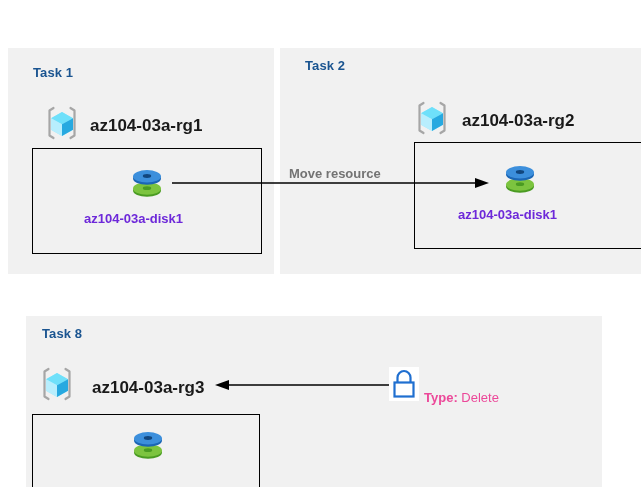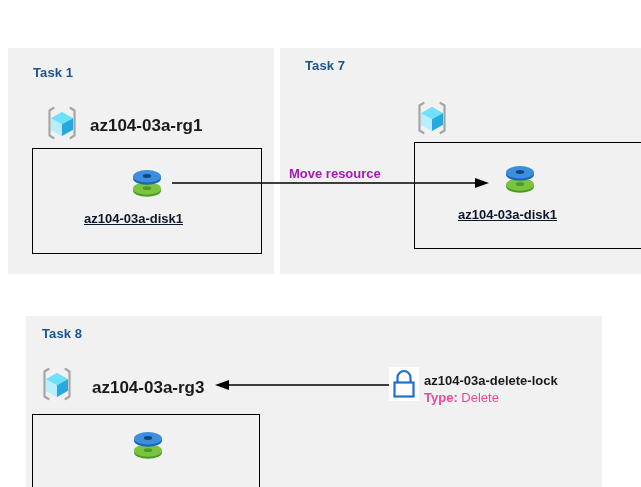--- a/index.html
+++ b/index.html
@@ -82,24 +82,23 @@
     height: 42px;
   }
   #disk-icon-1 { left: 119px; top: 114px; }
   #disk-icon-2 { left: 492px; top: 110px; }
   #disk-icon-3 { left: 120px; top: 376px; }
 
   .disk-label {
     position: absolute;
     font-size: 13px;
     font-weight: bold;
-    color: #0f172a;
+    color: #6d28d9;
     white-space: nowrap;
     text-align: right;
-    text-decoration: underline;
   }
   #disk-label-1 { left: 76px;  top: 163px; }
   #disk-label-2 { left: 450px; top: 159px; }
   #disk-label-3 { left: 77px;  top: 424px; }
 
   
   #lock-icon {
     position: absolute;
     left: 381px;
     top: 319px;
@@ -139,21 +138,21 @@
     top: 330px;
     width: 178px;
     height: 14px;
   }
   #move-label {
     position: absolute;
     left: 281px;
     top: 118px;
     font-size: 13px;
     font-weight: bold;
-    color: #a21caf;
+    color: #737373;
     white-space: nowrap;
     background: transparent;
   }
 </style>
 </head>
 <body>
 
 <div class="canvas">
 
   <div class="panel" id="panel-task1"></div>
@@ -179,32 +178,33 @@
       <ellipse cx="20" cy="26.5" rx="14" ry="6.2" fill="#7cc43f"></ellipse>
       <ellipse cx="20" cy="26.2" rx="4.2" ry="1.9" fill="#4a9b22"></ellipse>
       <ellipse cx="20" cy="16.5" rx="14" ry="6.2" fill="#1b66b5"></ellipse>
       <ellipse cx="20" cy="14.3" rx="14" ry="6.2" fill="#3c8fdc"></ellipse>
       <ellipse cx="20" cy="14.0" rx="4.2" ry="1.9" fill="#11467e"></ellipse>
     </svg>
   </span>
   <div class="disk-label" id="disk-label-1">az104-03a-disk1</div>
 
   <div class="panel" id="panel-task2"></div>
-  <div class="panel-title" id="title-task2">Task 7</div>
+  <div class="panel-title" id="title-task2">Task 2</div>
 
   <span class="rg-icon" id="rg-icon-2">
     <svg width="36" height="36" viewBox="0 0 36 36" aria-hidden="true">
       <path d="M9.5 3 L5.5 5.5 L5.5 30.5 L9.5 33" fill="none" stroke="#a6a6a6" stroke-width="2.2" stroke-linecap="round" stroke-linejoin="round"></path>
       <path d="M26.5 3 L30.5 5.5 L30.5 30.5 L26.5 33" fill="none" stroke="#a6a6a6" stroke-width="2.2" stroke-linecap="round" stroke-linejoin="round"></path>
       <polygon points="18,7 29,13.2 29,24.8 18,31 7,24.8 7,13.2" fill="#9fe8fb"></polygon>
       <polygon points="18,7 29,13.2 18,19.3 7,13.2" fill="#6fe0fa"></polygon>
       <polygon points="18,19.3 29,13.2 29,24.8 18,31" fill="#27a9e0"></polygon>
       <polygon points="18,19.3 18,31 7,24.8 7,13.2" fill="#b8eefd"></polygon>
     </svg>
   </span>
+  <div class="rg-label" id="rg-label-2">az104-03a-rg2</div>
 
   <div class="inner-box" id="box-rg2"></div>
 
   <span class="disk-icon" id="disk-icon-2">
     <svg width="40" height="42" viewBox="0 0 40 42" aria-hidden="true">
       <ellipse cx="20" cy="28.5" rx="14" ry="6.2" fill="#4a9b22"></ellipse>
       <ellipse cx="20" cy="26.5" rx="14" ry="6.2" fill="#7cc43f"></ellipse>
       <ellipse cx="20" cy="26.2" rx="4.2" ry="1.9" fill="#4a9b22"></ellipse>
       <ellipse cx="20" cy="16.5" rx="14" ry="6.2" fill="#1b66b5"></ellipse>
       <ellipse cx="20" cy="14.3" rx="14" ry="6.2" fill="#3c8fdc"></ellipse>
@@ -256,19 +256,18 @@
     </svg>
   </span>
 
   <span id="lock-icon">
     <svg width="30" height="34" viewBox="0 0 30 34" aria-hidden="true">
       <rect x="0" y="0" width="30" height="34" fill="#ffffff"></rect>
       <path d="M8.5 16 L8.5 10.5 A6.5 6.5 0 0 1 21.5 10.5 L21.5 16" fill="none" stroke="#1f6fd0" stroke-width="2.2"></path>
       <rect x="5.5" y="15.5" width="19" height="14" fill="#ffffff" stroke="#1f6fd0" stroke-width="2.2"></rect>
     </svg>
   </span>
-  <div id="lock-title">az104-03a-delete-lock</div>
   <div id="lock-type-row">
     <span class="k">Type:</span>
     <span class="v">Delete</span>
   </div>
 
 </div>
 
 </body></html>

